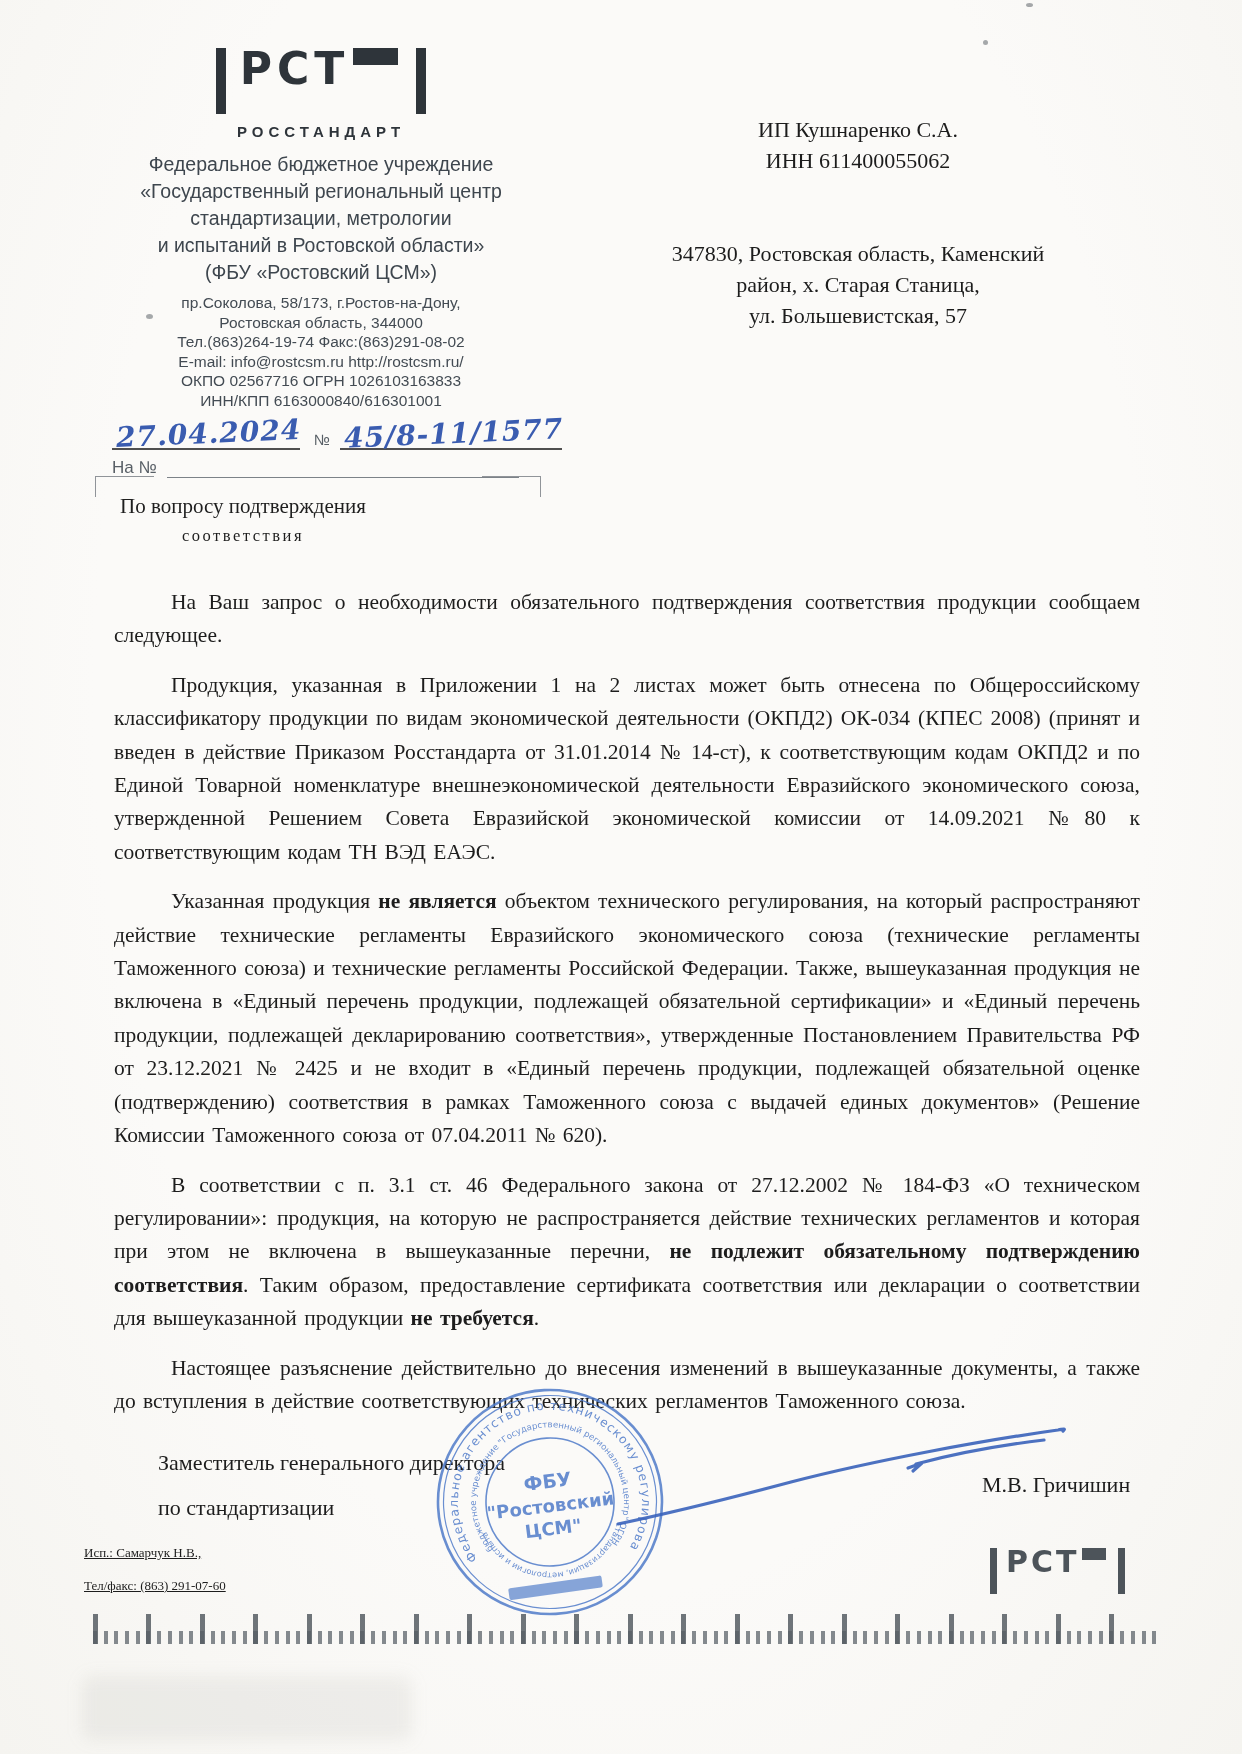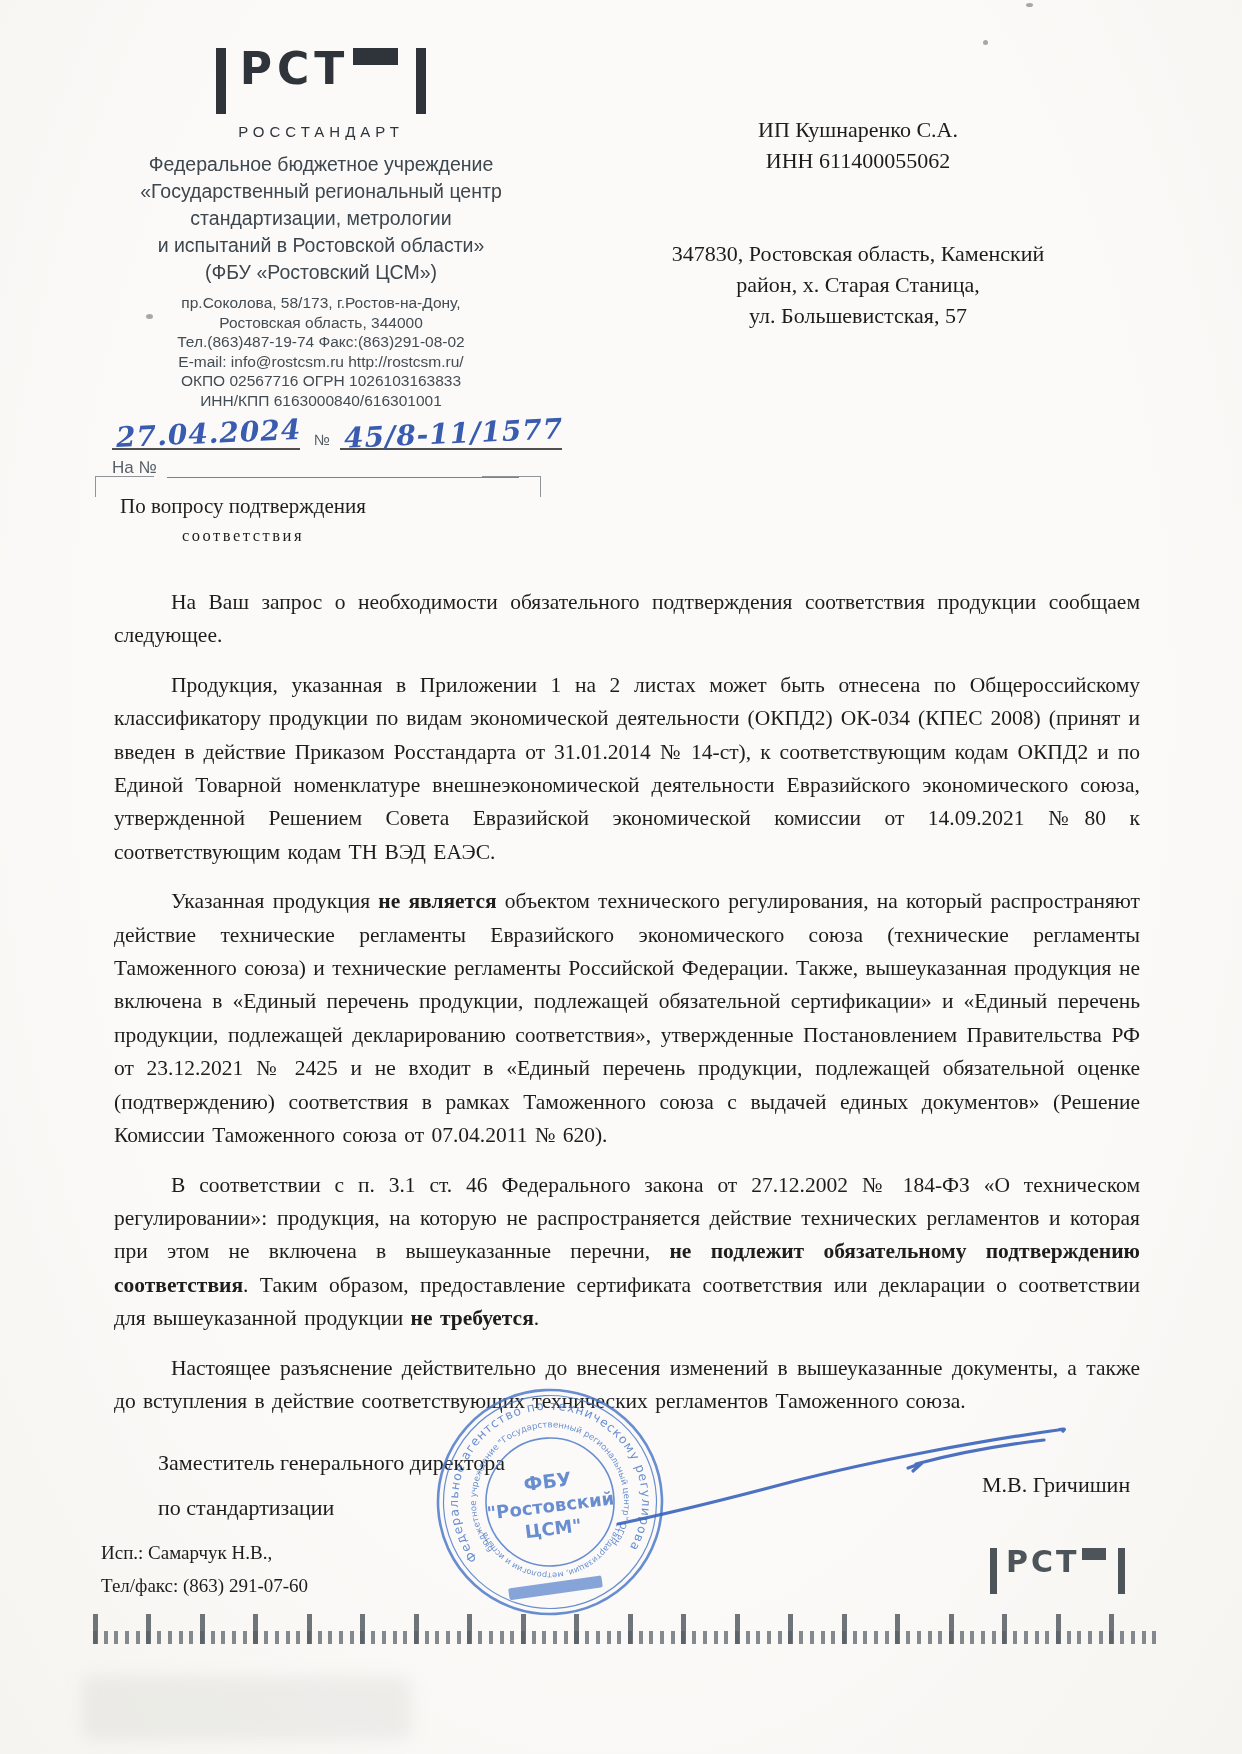--- a/index.html
+++ b/index.html
@@ -14,21 +14,21 @@
   
   #letterhead{position:absolute; left:95px; top:48px; width:452px; text-align:center;
     color:#3e464e; font-family:"Liberation Sans", sans-serif;}
   .logo{display:flex; justify-content:center; align-items:stretch; height:66px; margin:0 auto;}
   .logo .bar{width:10px; background:#2e343a;}
   .logo .mid{display:flex; flex-direction:row; justify-content:space-between; padding:0 14px;}
   .logo .letters{font-family:"DejaVu Sans", sans-serif; font-weight:700; font-size:44px; line-height:42px;
     letter-spacing:5px; color:#2e343a;}
   .logo .ticks{display:flex; justify-content:space-between; padding:0 4px; height:17px;}
   .logo .ticks i{display:block; width:9px; height:17px; background:#2e343a;}
-  .logo-caption{margin-top:9px; font-size:15px; font-weight:400; letter-spacing:5px; color:#2e343a;}
+  .logo-caption{margin-top:9px; font-size:15px; font-weight:700; letter-spacing:5px; color:#2e343a;}
   .org-lines{margin-top:11px; font-size:19.5px; line-height:27px; font-weight:500; color:#3e464e;}
   .contact-lines{margin-top:7px; font-size:15.5px; line-height:19.5px; color:#434b53;}
   
   #ref-row{position:absolute; left:112px; top:408px; width:452px; display:flex; align-items:flex-end;}
   .fill-line{border-bottom:2px solid #4f4f4f; height:40px; position:relative;}
   #date-line{width:188px;}
   #num-line{width:222px;}
   .hand{position:absolute; left:4px; bottom:-2px; white-space:nowrap;
     font-family:"DejaVu Serif", serif; font-style:italic; font-weight:600;
     font-size:28px; color:#3a5cb0; letter-spacing:1px; transform:rotate(-2.5deg);}
@@ -49,21 +49,21 @@
     font-size:22px; line-height:31px; color:#1c1c1c;}
   #recipient .addr{margin-top:62px;}
   
   #body-text{position:absolute; left:98px; top:570px; width:1058px;
     font-size:21.5px; line-height:33.4px; color:#1d1d1d; text-align:justify;}
   .body-p{margin:16px; text-indent:57px; word-spacing:2px;}
   .body-p b{font-weight:700;}
   
   #sign-pos{position:absolute; left:158px; top:1440px; font-size:22px; line-height:45px; color:#1d1d1d;}
   #sign-name{position:absolute; left:982px; top:1472px; font-size:22px; color:#1d1d1d;}
-  #executor{position:absolute; left:101px; top:1536px; font-size:19px; line-height:33px; color:#1d1d1d;}
+  #executor{position:absolute; left:84px; top:1536px; font-size:13px; line-height:33px; color:#1d1d1d;text-decoration:underline;}
   
   #stamp-svg{position:absolute; left:424px; top:1376px; opacity:.84;}
   #autograph-svg{position:absolute; left:566px; top:1392px;}
   
   #ruler{position:absolute; left:93px; top:1610px; width:1064px; height:34px;}
   #ruler .small{position:absolute; left:0; right:0; bottom:0; height:13px;
     background:repeating-linear-gradient(90deg,#666d73 0 4px, transparent 4px 10.7px); opacity:.8;}
   #ruler .tall{position:absolute; left:0; right:0; bottom:0; height:30px;
     background:repeating-linear-gradient(90deg,#565d63 0 5px, transparent 5px 53.5px); opacity:.85;}
   #mini-logo{position:absolute; left:990px; top:1548px;}
@@ -105,21 +105,21 @@
     <div class="org-lines">
       <div>Федеральное бюджетное учреждение</div>
       <div>«Государственный региональный центр</div>
       <div>стандартизации, метрологии</div>
       <div>и испытаний в Ростовской области»</div>
       <div>(ФБУ «Ростовский ЦСМ»)</div>
     </div>
     <div class="contact-lines">
       <div>пр.Соколова, 58/173, г.Ростов-на-Дону,</div>
       <div>Ростовская область, 344000</div>
-      <div>Тел.(863)487-19-74 Факс:(863)291-08-02</div>
+      <div>Тел.(863)264-19-74 Факс:(863)291-08-02</div>
       <div>E-mail: info@rostcsm.ru   http://rostcsm.ru/</div>
       <div>ОКПО 02567716  ОГРН 1026103163833</div>
       <div>ИНН/КПП 6163000840/616301001</div>
     </div>
   </div>
 
   <div id="ref-row">
     <div class="fill-line" id="date-line">
       <span class="hand">27.04.2024</span>
     </div>

